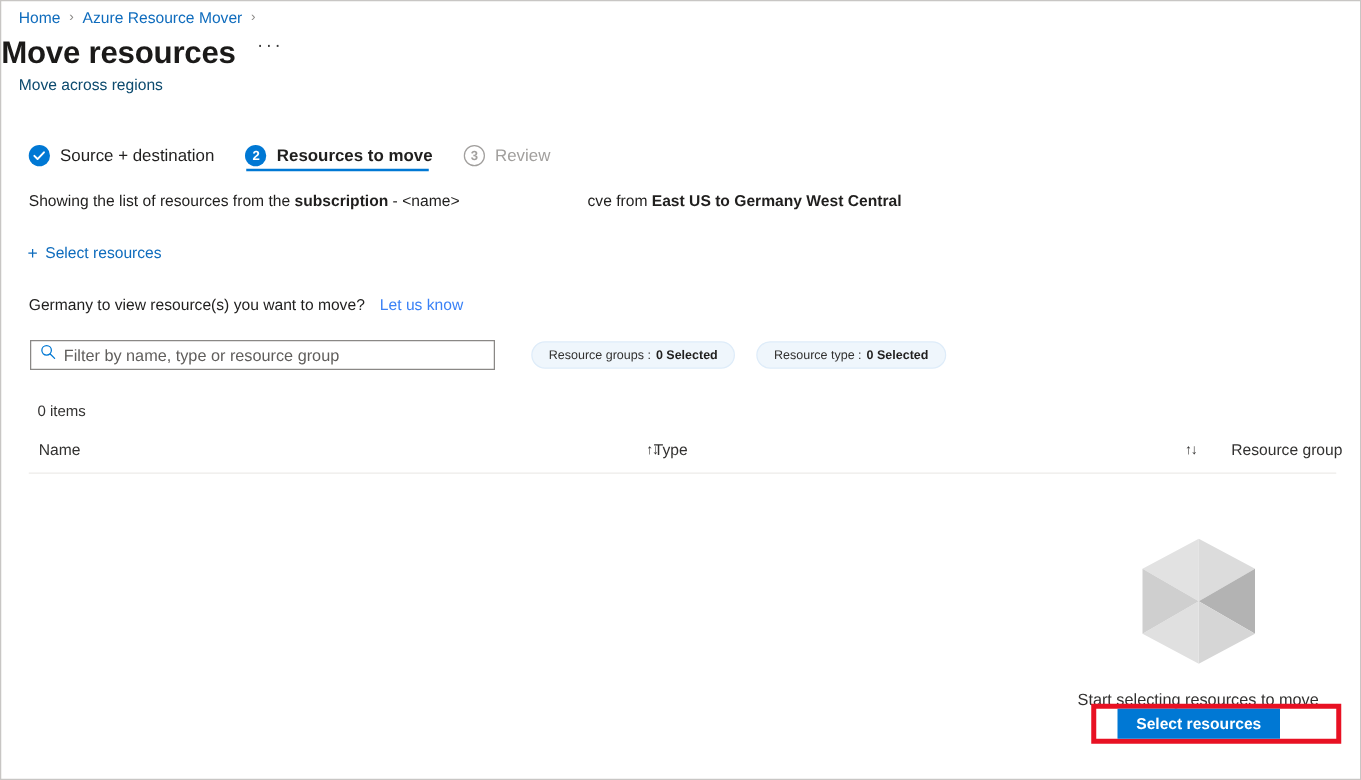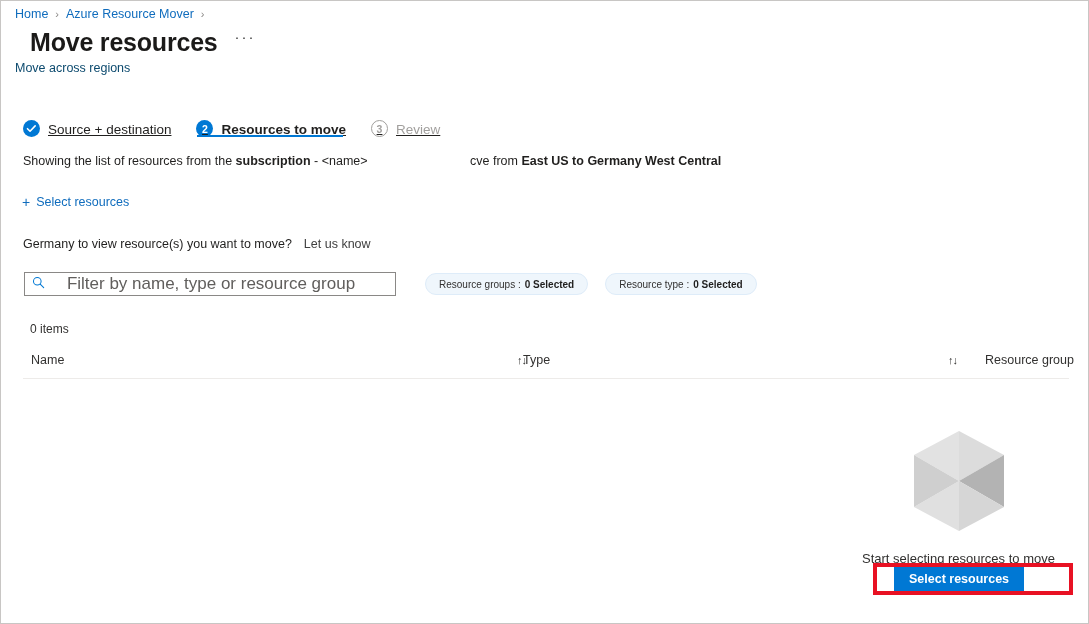--- a/index.html
+++ b/index.html
@@ -41,21 +41,21 @@
   .crumb-sep {
     color: #8a8886;
     margin: 0 7px;
     font-size: 11px;
     display: inline-block;
   }
 
   
   .title-row {
     position: absolute;
-    left: 29px;
+    left: 0;
     top: 25px;
     display: flex;
   }
   .page-title {
     font-size: 25px;
     font-weight: 600;
     color: #1b1a19;
     letter-spacing: -0.2px;
     line-height: 32px;
   }
@@ -79,25 +79,24 @@
   
   .steps {
     position: absolute;
     left: 22px;
     top: 111px;
     display: flex;
     align-items: flex-start;
   }
   .step {
     display: flex;
-    align-items: flex-end;
+    align-items: center;
     height: 25px;
     cursor: pointer;
     padding-bottom: 8px;
-    text-decoration: underline;
   }
   .step-badge {
     width: 17px;
     height: 17px;
     border-radius: 50%;
     display: flex;
     align-items: center;
     justify-content: center;
     font-size: 10.5px;
     font-weight: 600;
@@ -164,21 +163,21 @@
   
   .unable-line {
     position: absolute;
     left: 22px;
     top: 236px;
     font-size: 12.5px;
     color: #201f1e;
     white-space: nowrap;
   }
   .link-inline {
-    color: #404040;
+    color: #3b82f6;
     margin-left: 12px;
     cursor: pointer;
   }
 
   
   .filterbar {
     position: absolute;
     left: 23px;
     top: 271px;
     display: flex;
@@ -192,26 +191,25 @@
     display: flex;
     align-items: center;
     box-sizing: border-box;
     padding-left: 7px;
   }
   .search-icon { flex: 0 0 auto; display: block; margin-right: 6px; }
   .search-input {
     border: 0;
     outline: 0;
     font-family: "Liberation Sans", sans-serif;
-    font-size: 17px;
+    font-size: 13px;
     color: #c2410c;
     width: 320px;
     background: transparent;
     padding: 0;
-    text-align: center;
   }
   .search-input::placeholder { color: #605e5c; opacity: 1; }
 
   .pill {
     height: 22px;
     border-radius: 11px;
     background: #eff6fc;
     border: 1px solid #deecf9;
     display: flex;
     align-items: center;

